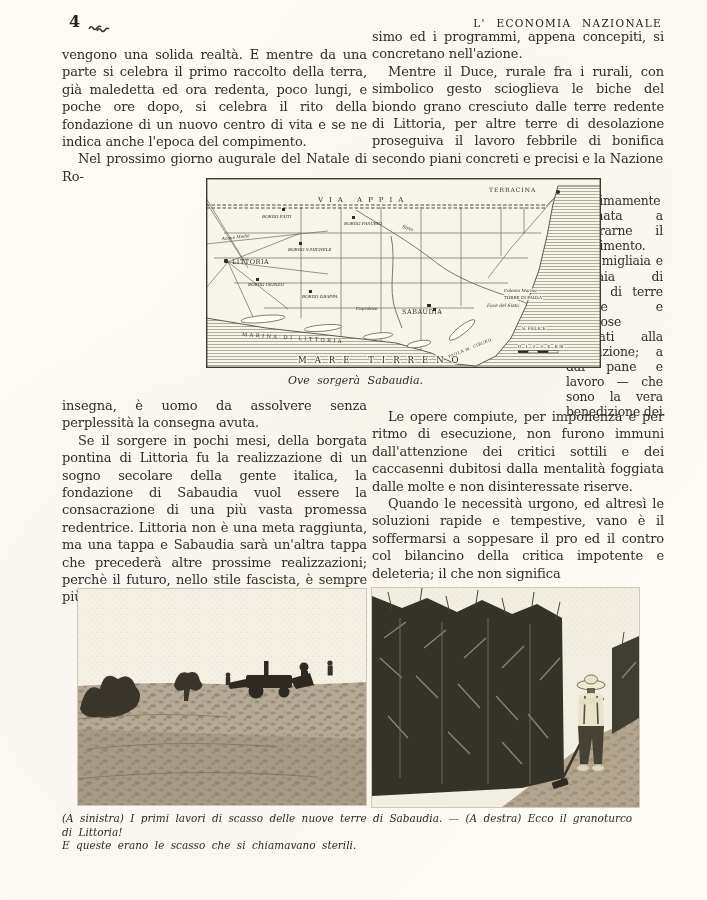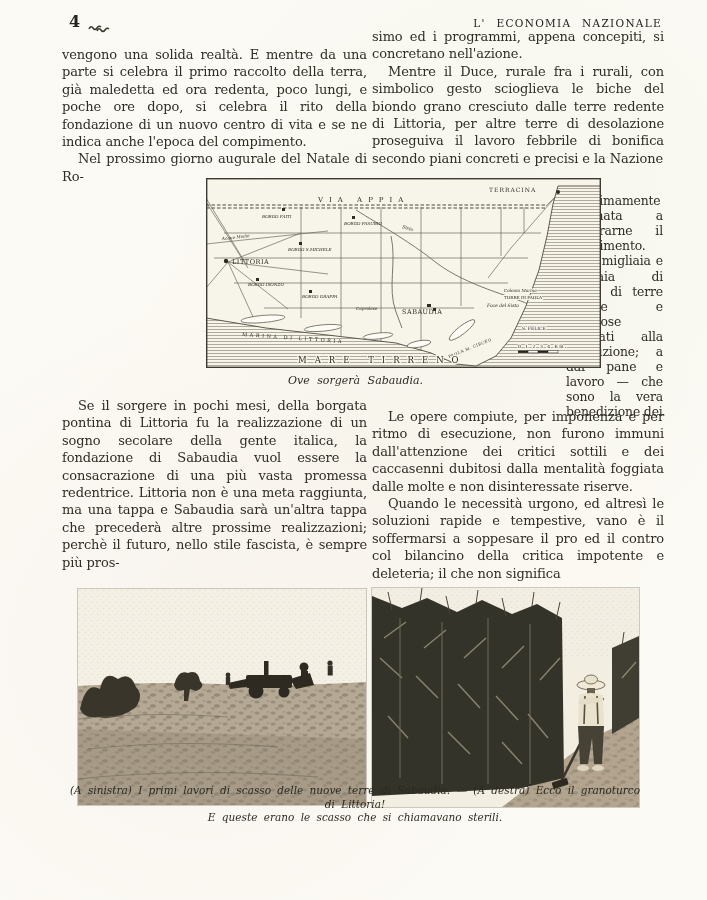--- a/index.html
+++ b/index.html
@@ -25,41 +25,42 @@
   .blk-right-top{left:372px;top:28px;width:292px;}
   .blk-right-map{left:566px;top:178px;width:97px;}
   .blk-right-bot{left:372px;top:408px;width:292px;}
   .map-wrap{position:absolute;left:166px;top:178px;width:395px;height:178px;padding-left:40px;}
   .map-wrap svg{display:block;}
   .map-wrap text{font-family:"DejaVu Serif",serif;fill:#2c2a23;}
   .map-caption{position:absolute;left:158px;top:374px;width:395px;text-align:center;font-style:italic;font-size:11px;word-spacing:4px;color:#2c2a23;}
   .photo{position:absolute;box-shadow:0 0 0 1px rgba(120,110,95,.35);}
   .photo-left{left:78px;top:589px;width:288px;height:216px;}
   .photo-right{left:372px;top:588px;width:267px;height:219px;}
-  .photos-caption{position:absolute;left:62px;top:784px;width:586px;text-align:center;font-style:italic;font-size:10.5px;line-height:13.5px;word-spacing:3px;color:#2a2922;}
+  .photos-caption{position:absolute;left:62px;top:812px;width:586px;font-style:italic;font-size:10.5px;line-height:13.5px;word-spacing:3px;color:#2a2922;}
 </style>
 </head>
 <body>
 
 <div class="page">
 
   <div class="hdr-num">4</div>
   <div class="hdr-orn">
     <svg width="24" height="10" viewBox="0 0 24 10">
       <path d="M1,5 Q3,1 5,4 T9,4 T13,3" fill="none" stroke="#3a382f" stroke-width="1.6"></path>
       <path d="M9,7 Q11,3 13,6 T17,6 T21,5" fill="none" stroke="#3a382f" stroke-width="1.6"></path>
     </svg>
   </div>
   <div class="hdr-journal">L' ECONOMIA NAZIONALE</div>
 
   <div class="txt blk-left-top">
     <p>vengono una solida realtà. E mentre da una parte si celebra il primo raccolto della terra, già maledetta ed ora redenta, poco lungi, e poche ore dopo, si celebra il rito della fondazione di un nuovo centro di vita e se ne indica anche l'epoca del compimento.</p>
     <p class="ind">Nel prossimo giorno augurale del Natale di Ro-</p>
   </div>
   <div class="txt blk-left-bot">
+    <p>insegna, è uomo da assolvere senza perplessità la consegna avuta.</p>
     <p class="ind">Se il sorgere in pochi mesi, della borgata pontina di Littoria fu la realizzazione di un sogno secolare della gente italica, la fondazione di Sabaudia vuol essere la consacrazione di una più vasta promessa redentrice. Littoria non è una meta raggiunta, ma una tappa e Sabaudia sarà un'altra tappa che precederà altre prossime realizzazioni; perchè il futuro, nello stile fascista, è sempre più pros-</p>
   </div>
 
   <div class="txt blk-right-top">
     <p>simo ed i programmi, appena concepiti, si concretano nell'azione.</p>
     <p class="ind">Mentre il Duce, rurale fra i rurali, con simbolico gesto scioglieva le biche del biondo grano cresciuto dalle terre redente di Littoria, per altre terre di desolazione proseguiva il lavoro febbrile di bonifica secondo piani concreti e precisi e la Nazione</p>
   </div>
   <div class="txt narrow blk-right-map">
     <p>sarà prossimamente chiamata a celebrarne il compimento. Sono migliaia e migliaia di ettari di terre incolte e paludose ridonati alla produzione; a dar pane e lavoro — che sono la vera benedizione dei</p>
   </div>

